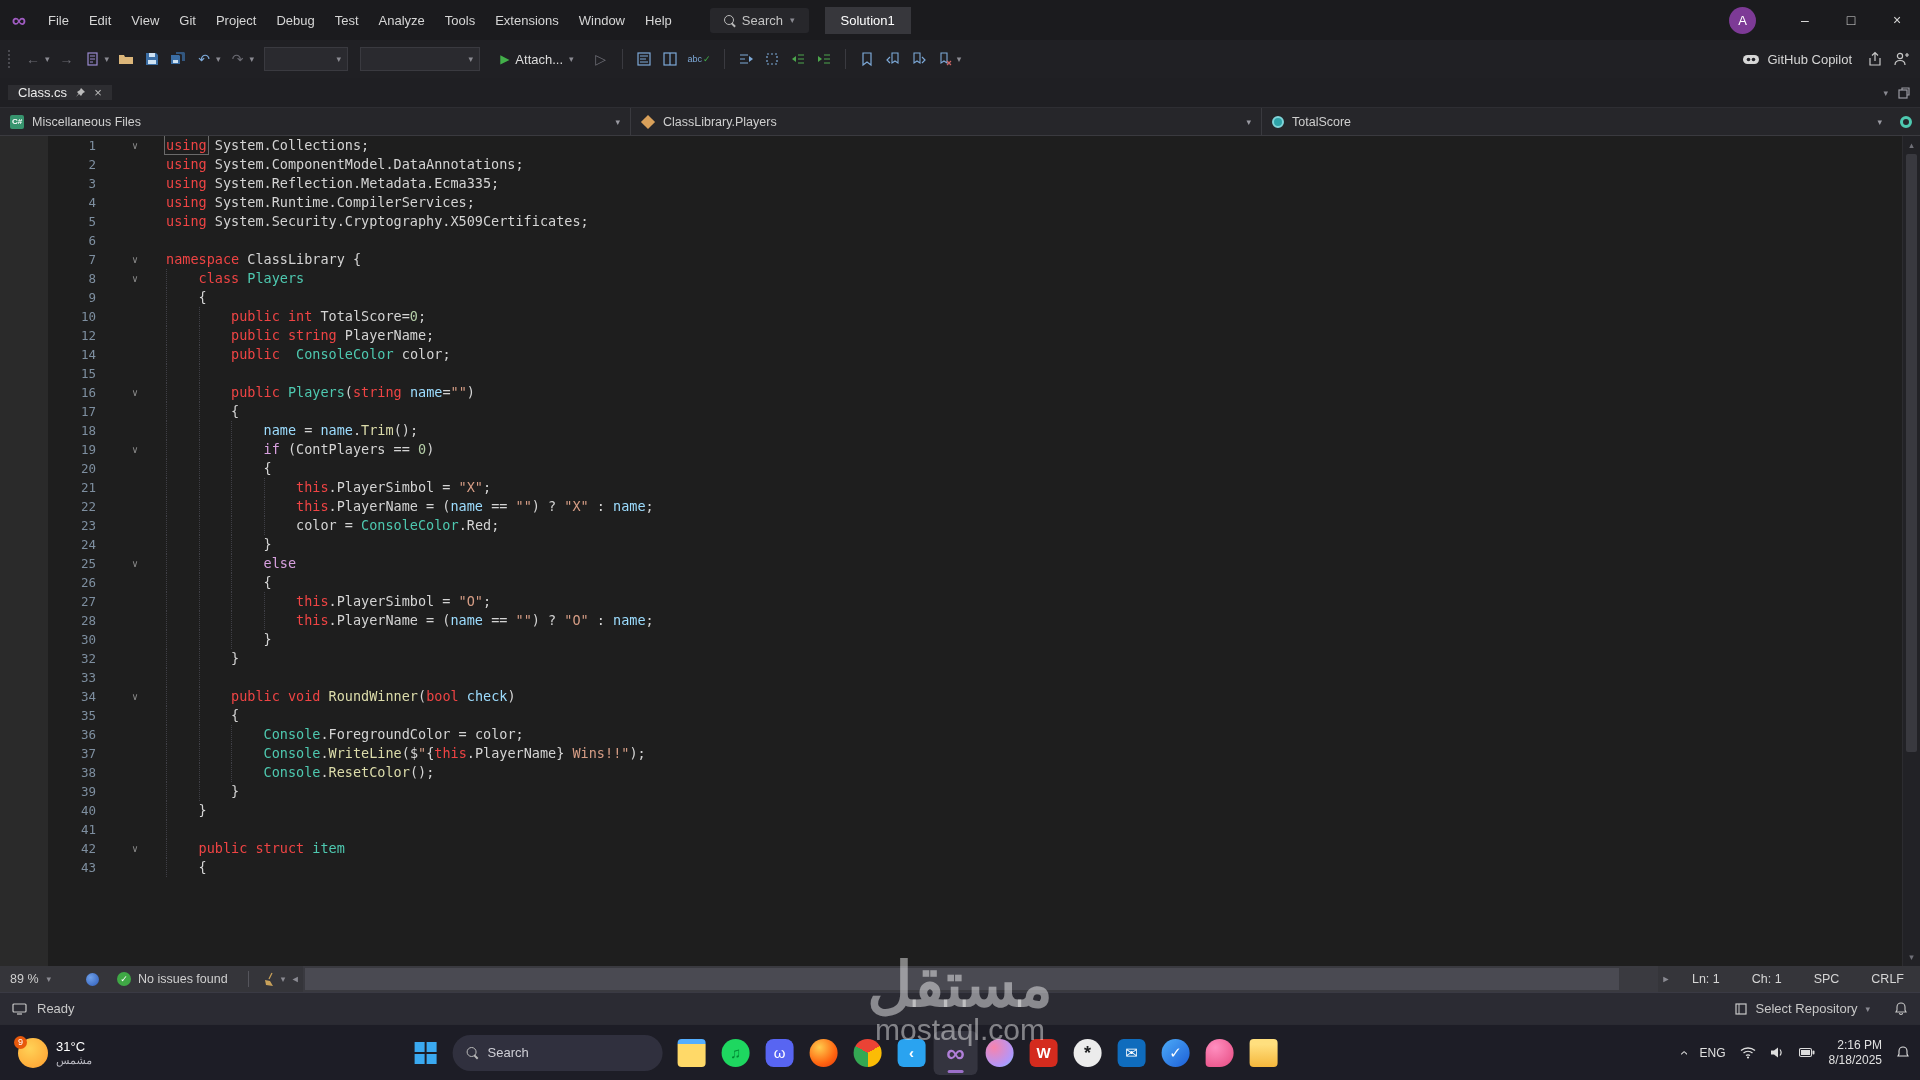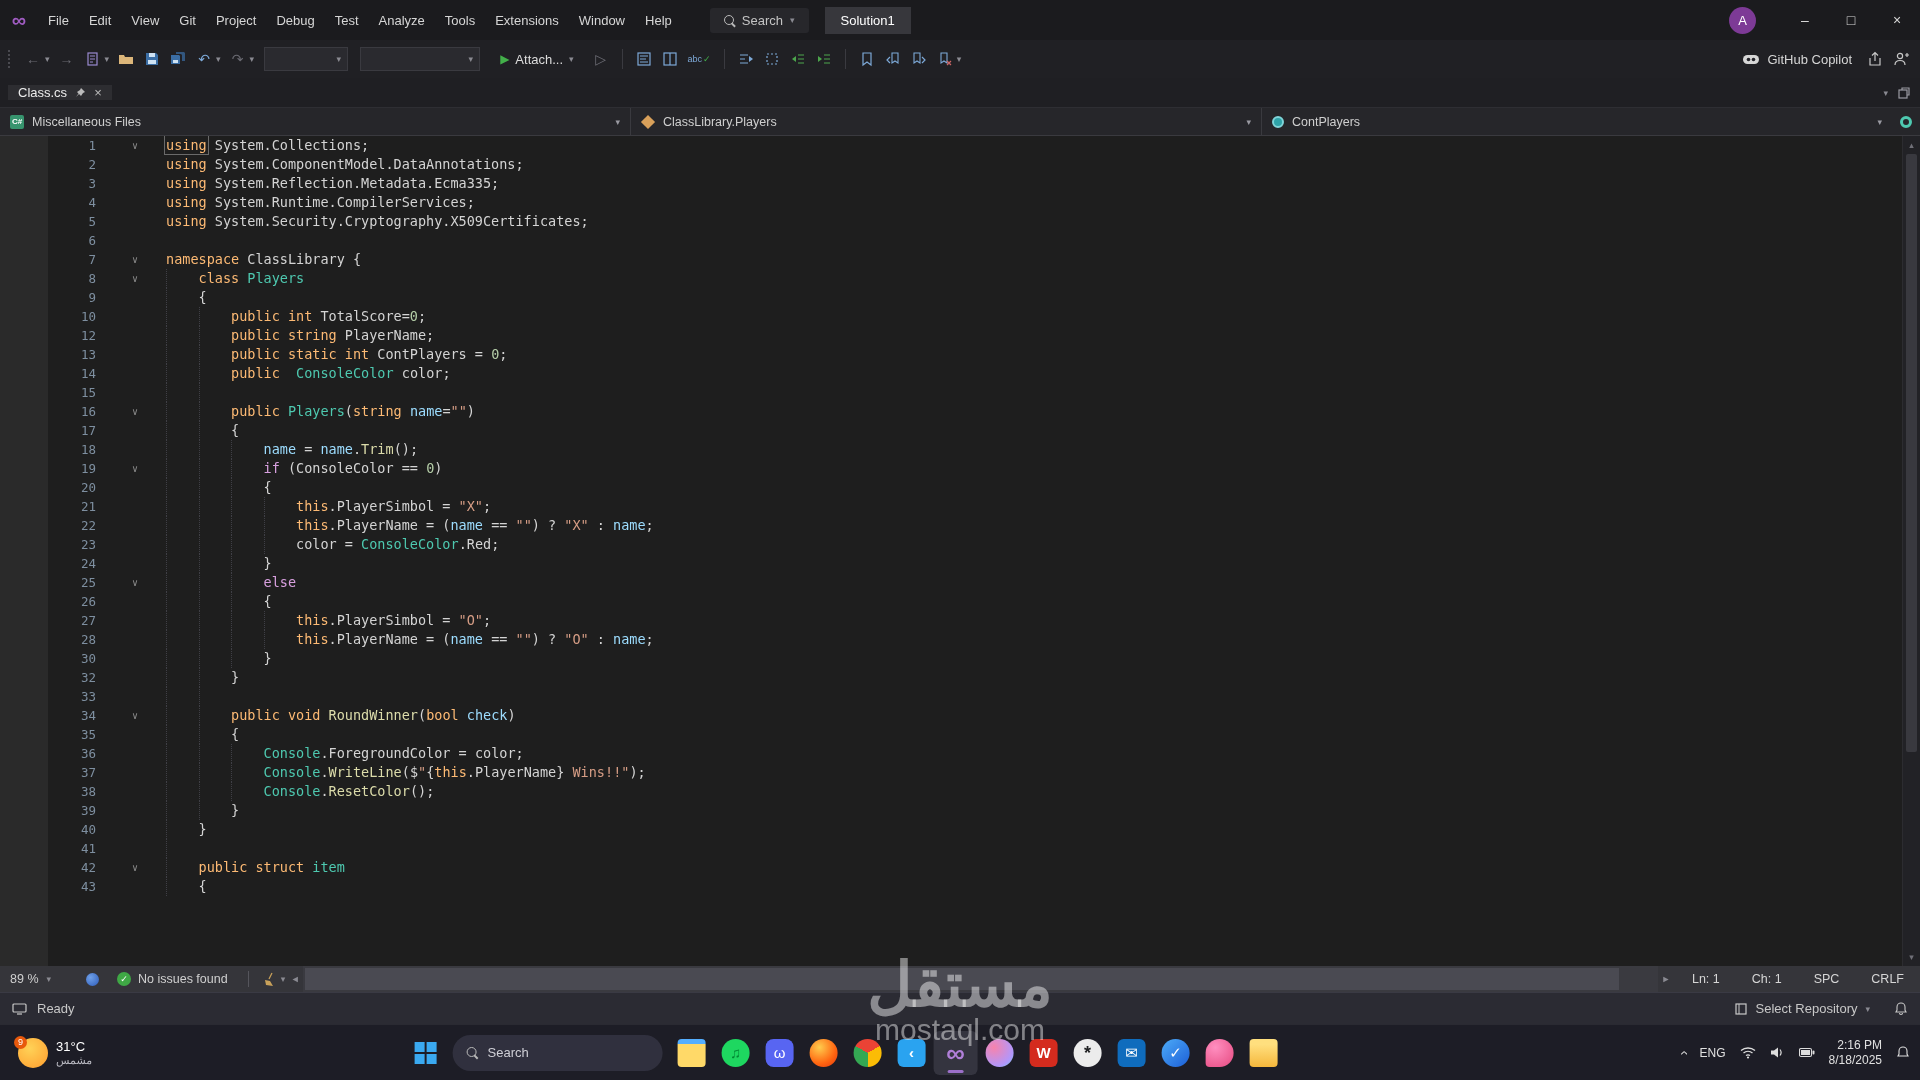--- a/index.html
+++ b/index.html
@@ -56,21 +56,21 @@
 
   
   .editor-wrap { flex:1 1 auto; display:flex; background:#1e1e1e; overflow:hidden; }
   .bp-margin { width:48px; background:#2a2a2a; flex:0 0 auto; }
   .code-scroll { flex:1; overflow:hidden; font-family:"DejaVu Sans Mono", monospace; font-size:13.5px; line-height:19px; }
   .code-line { display:flex; height:19px; }
   .line-num { width:62px; flex:0 0 auto; text-align:right; padding-right:14px; color:#7e8fa0; font-size:12.5px; line-height:19px; }
   .fold-col { width:50px; flex:0 0 auto; text-align:center; color:#8a8a8a; font-size:10px; line-height:19px; }
   .code-text { position:relative; white-space:pre; padding-left:6px; flex:1; color:#d4d4d4; }
   .guide { position:absolute; top:0; bottom:0; width:0; border-left:1px dotted #3f3f46; }
-  .tk-kw { color:#fdba74; } .tk-ct { color:#d8a0df; } .tk-ty { color:#4ec9b0; }
+  .tk-kw { color:#ef4444; } .tk-ct { color:#d8a0df; } .tk-ty { color:#4ec9b0; }
   .tk-st { color:#d69d85; } .tk-nu { color:#b5cea8; } .tk-mt { color:#dcdcaa; }
   .tk-pr { color:#9cdcfe;margin-top:6px; } .tk-pl { color:#d4d4d4; }
   .tk-box { outline:1px solid #6a6a6a; outline-offset:1px; }
   .vscroll { width:18px; flex:0 0 auto; background:#222226; border-left:1px solid #2c2c30; position:relative; }
   .vscroll .up, .vscroll .down { position:absolute; left:0; width:100%; text-align:center; color:#707078; font-size:9px; }
   .vscroll .up { top:4px; } .vscroll .down { bottom:4px; }
   .vscroll .thumb { position:absolute; left:3px; right:3px; top:18px; height:72%; background:#39393f; border-radius:2px; }
 
   
   .ed-status { height:26px; background:#35353a; display:flex; align-items:center; color:#cfcfcf; font-size:12.5px; flex:0 0 auto; }
@@ -329,21 +329,21 @@
       <span>Miscellaneous Files</span>
       <span class="nav-caret">▾</span>
     </div>
     <div class="nav-sec">
       <span class="ni-class"></span>
       <span>ClassLibrary.Players</span>
       <span class="nav-caret">▾</span>
     </div>
     <div class="nav-sec" style="border-right:none">
       <span class="ni-field"></span>
-      <span>ContPlayers</span>
+      <span>TotalScore</span>
       <span class="nav-caret">▾</span>
     </div>
     <span class="nav-gear"></span>
   </div>
 
   <div class="editor-wrap">
     <div class="bp-margin"></div>
     <div class="code-scroll">
         <div class="code-line">
           <div class="line-num">1</div>
@@ -394,25 +394,20 @@
           <div class="line-num">10</div>
           <div class="fold-col"></div>
           <div class="code-text"><span class="guide" style="left: calc(0ch + 6px);"></span><span class="guide" style="left: calc(4ch + 6px);"></span><span class="tk-pl">        </span><span class="tk-kw">public int</span><span class="tk-pl"> TotalScore=</span><span class="tk-nu">0</span><span class="tk-pl">;</span></div>
         </div>
         <div class="code-line">
           <div class="line-num">12</div>
           <div class="fold-col"></div>
           <div class="code-text"><span class="guide" style="left: calc(0ch + 6px);"></span><span class="guide" style="left: calc(4ch + 6px);"></span><span class="tk-pl">        </span><span class="tk-kw">public string</span><span class="tk-pl"> PlayerName;</span></div>
         </div>
         <div class="code-line">
-          <div class="line-num">13</div>
-          <div class="fold-col"></div>
-          <div class="code-text"><span class="guide" style="left: calc(0ch + 6px);"></span><span class="guide" style="left: calc(4ch + 6px);"></span><span class="tk-pl">        </span><span class="tk-kw">public static int</span><span class="tk-pl"> ContPlayers = </span><span class="tk-nu">0</span><span class="tk-pl">;</span></div>
-        </div>
-        <div class="code-line">
           <div class="line-num">14</div>
           <div class="fold-col"></div>
           <div class="code-text"><span class="guide" style="left: calc(0ch + 6px);"></span><span class="guide" style="left: calc(4ch + 6px);"></span><span class="tk-pl">        </span><span class="tk-kw">public</span><span class="tk-pl">  </span><span class="tk-ty">ConsoleColor</span><span class="tk-pl"> color;</span></div>
         </div>
         <div class="code-line">
           <div class="line-num">15</div>
           <div class="fold-col"></div>
           <div class="code-text"><span class="guide" style="left: calc(0ch + 6px);"></span><span class="guide" style="left: calc(4ch + 6px);"></span></div>
         </div>
         <div class="code-line">
@@ -426,21 +421,21 @@
           <div class="code-text"><span class="guide" style="left: calc(0ch + 6px);"></span><span class="guide" style="left: calc(4ch + 6px);"></span><span class="tk-pl">        {</span></div>
         </div>
         <div class="code-line">
           <div class="line-num">18</div>
           <div class="fold-col"></div>
           <div class="code-text"><span class="guide" style="left: calc(0ch + 6px);"></span><span class="guide" style="left: calc(4ch + 6px);"></span><span class="guide" style="left: calc(8ch + 6px);"></span><span class="tk-pl">            </span><span class="tk-pr">name</span><span class="tk-pl"> = </span><span class="tk-pr">name</span><span class="tk-pl">.</span><span class="tk-mt">Trim</span><span class="tk-pl">();</span></div>
         </div>
         <div class="code-line">
           <div class="line-num">19</div>
           <div class="fold-col">∨</div>
-          <div class="code-text"><span class="guide" style="left: calc(0ch + 6px);"></span><span class="guide" style="left: calc(4ch + 6px);"></span><span class="guide" style="left: calc(8ch + 6px);"></span><span class="tk-pl">            </span><span class="tk-ct">if</span><span class="tk-pl"> (ConsoleColor == </span><span class="tk-nu">0</span><span class="tk-pl">)</span></div>
+          <div class="code-text"><span class="guide" style="left: calc(0ch + 6px);"></span><span class="guide" style="left: calc(4ch + 6px);"></span><span class="guide" style="left: calc(8ch + 6px);"></span><span class="tk-pl">            </span><span class="tk-ct">if</span><span class="tk-pl"> (ContPlayers == </span><span class="tk-nu">0</span><span class="tk-pl">)</span></div>
         </div>
         <div class="code-line">
           <div class="line-num">20</div>
           <div class="fold-col"></div>
           <div class="code-text"><span class="guide" style="left: calc(0ch + 6px);"></span><span class="guide" style="left: calc(4ch + 6px);"></span><span class="guide" style="left: calc(8ch + 6px);"></span><span class="tk-pl">            {</span></div>
         </div>
         <div class="code-line">
           <div class="line-num">21</div>
           <div class="fold-col"></div>
           <div class="code-text"><span class="guide" style="left: calc(0ch + 6px);"></span><span class="guide" style="left: calc(4ch + 6px);"></span><span class="guide" style="left: calc(8ch + 6px);"></span><span class="guide" style="left: calc(12ch + 6px);"></span><span class="tk-pl">                </span><span class="tk-kw">this</span><span class="tk-pl">.PlayerSimbol = </span><span class="tk-st">"X"</span><span class="tk-pl">;</span></div>

